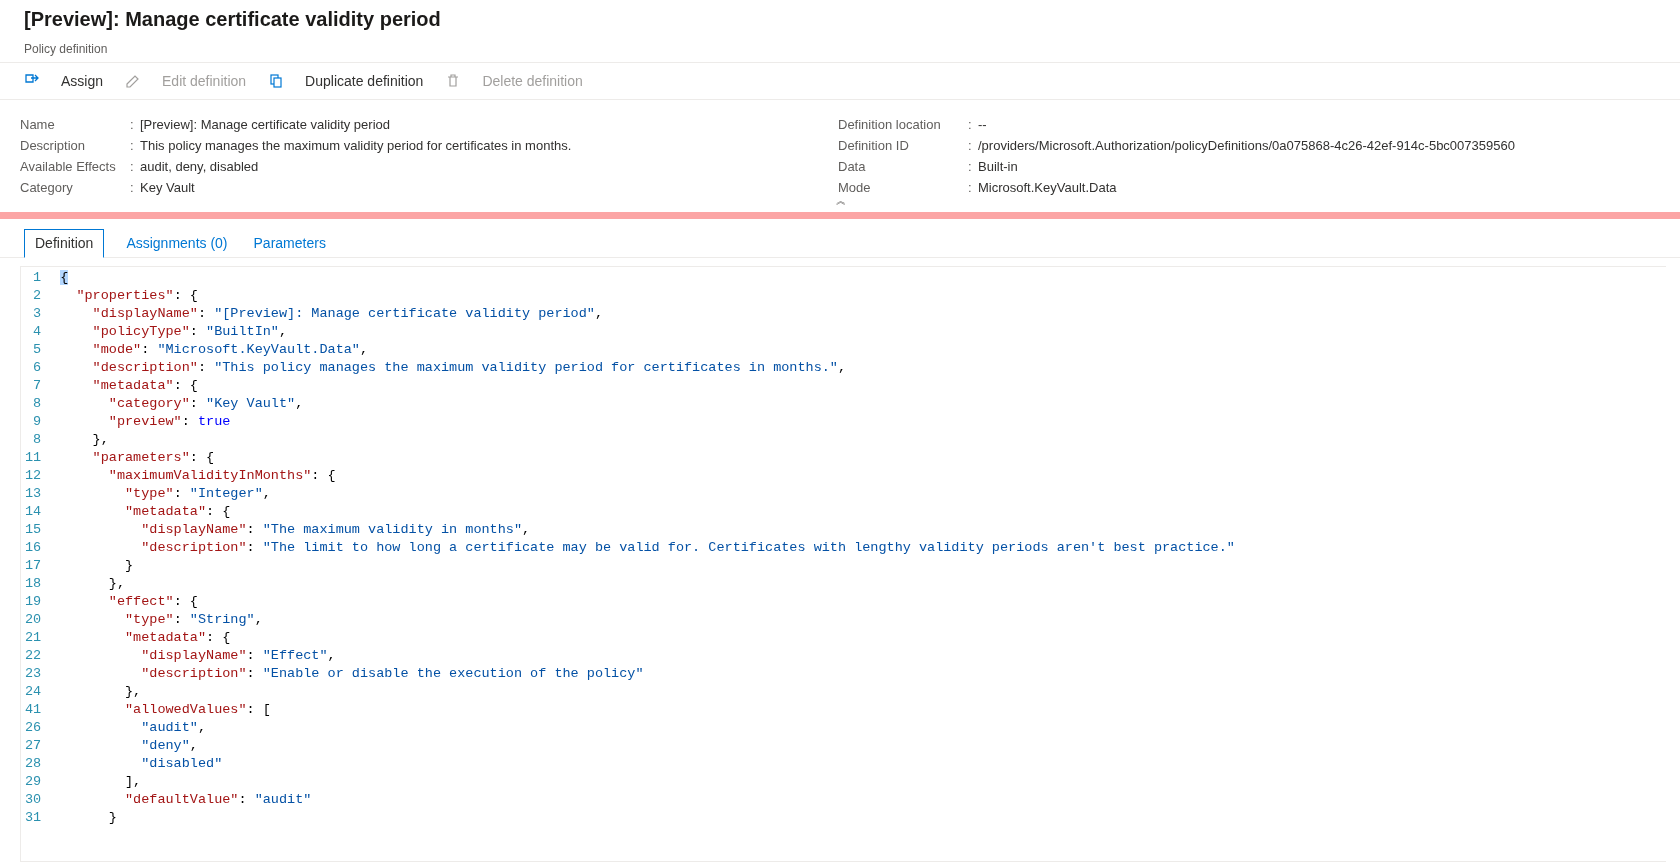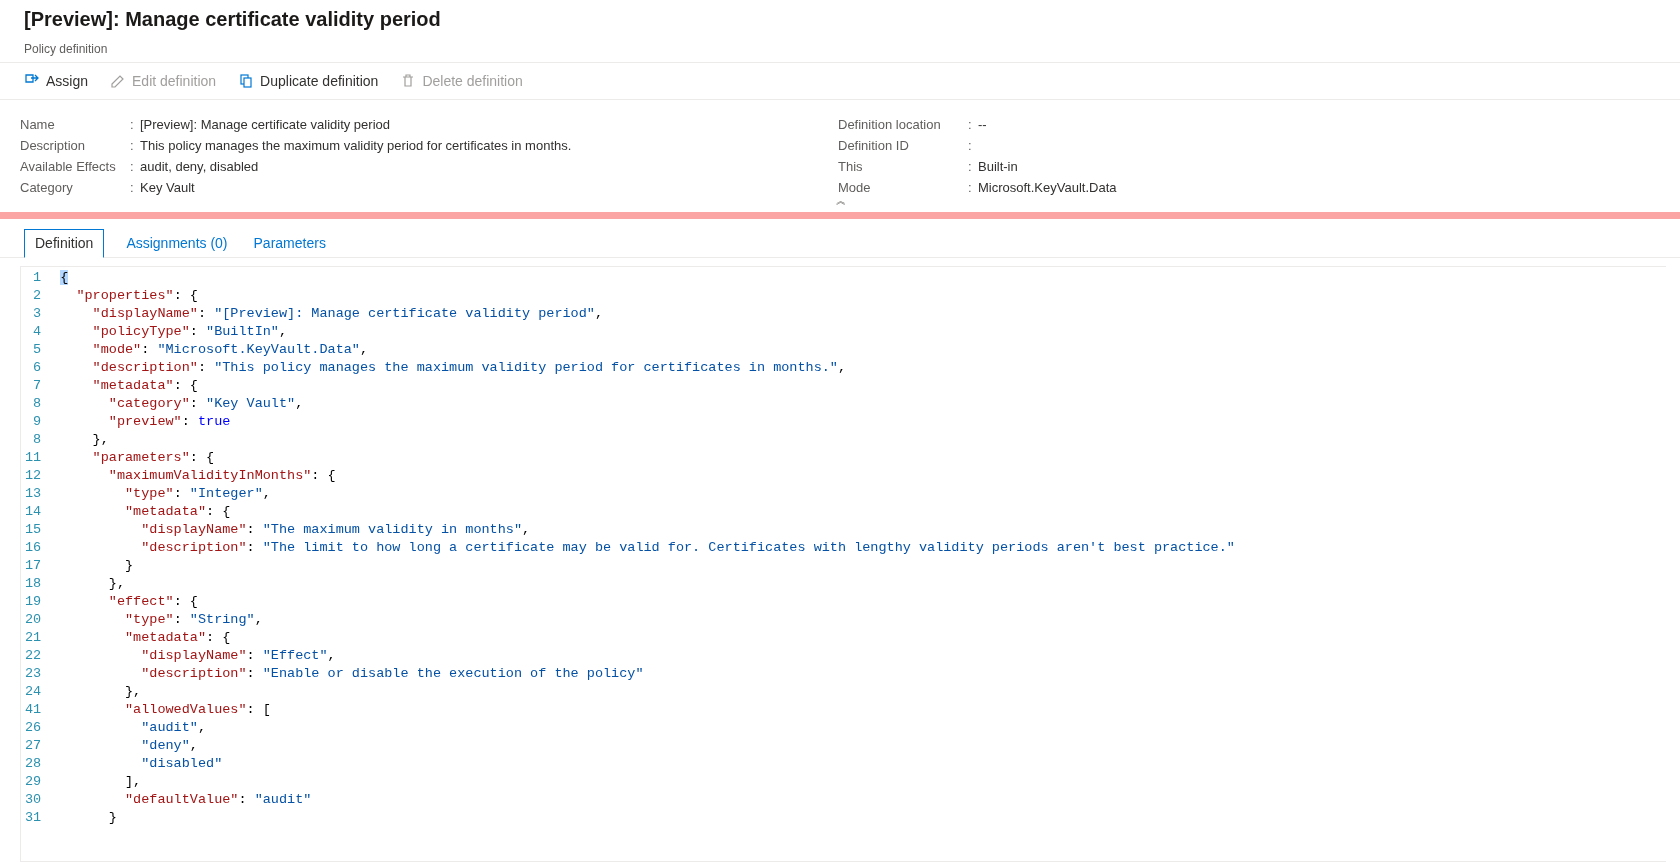--- a/index.html
+++ b/index.html
@@ -6,21 +6,21 @@
   html, body { width: 1680px; height: 862px; font-family: "Segoe UI", Arial, sans-serif; font-size: 13px; color: #323130; background: #ffffff; }
   .page { width: 100%; height: 100%; display: flex; flex-direction: column; }
 
   
   .header { padding: 8px 24px 6px 24px; border-bottom: 1px solid #edebe9; }
   .header-title { font-size: 20px; font-weight: 600; color: #1b1a19; }
   .header-sub { font-size: 12px; color: #605e5c; margin-top: 11px; }
 
   
   .toolbar { display: flex; align-items: center; gap: 22px; padding: 10px 24px; border-bottom: 1px solid #edebe9; font-size: 14px; }
-  .tbtn { display: flex; align-items: center; gap: 6px; cursor: pointer; }
+  .tbtn { display: flex; align-items: center; gap: 21px; cursor: pointer; }
   .tbtn-enabled { color: #323130; }
   .tbtn-enabled .ticon-primary { color: #0078d4; }
   .tbtn-disabled { color: #a19f9d; cursor: default; }
   .ticon { width: 16px; height: 16px; display: inline-flex; align-items: center; justify-content: center; }
 
   
   .essentials { position: relative; display: flex; padding: 14px 24px 14px 20px; border-bottom: 7px solid #fca5a5; }
   .ess-col { flex: 1; }
   .ess-row { display: flex; align-items: flex-start; padding: 3px 0; }
   .ess-label { width: 110px; color: #605e5c; font-size: 13px; flex-shrink: 0; }
@@ -119,23 +119,24 @@
     </div>
     <div class="ess-col right">
       <div class="ess-row">
           <div class="ess-label">Definition location</div>
           <div class="ess-sep">:</div>
           <div class="ess-val">--</div>
         </div>
       <div class="ess-row">
           <div class="ess-label">Definition ID</div>
           <div class="ess-sep">:</div>
+          <div class="ess-val">/providers/Microsoft.Authorization/policyDefinitions/0a075868-4c26-42ef-914c-5bc007359560</div>
         </div>
       <div class="ess-row">
-          <div class="ess-label">This</div>
+          <div class="ess-label">Data</div>
           <div class="ess-sep">:</div>
           <div class="ess-val">Built-in</div>
         </div>
       <div class="ess-row">
           <div class="ess-label">Mode</div>
           <div class="ess-sep">:</div>
           <div class="ess-val">Microsoft.KeyVault.Data</div>
         </div>
     </div>
     <div class="collapse">︽</div>

